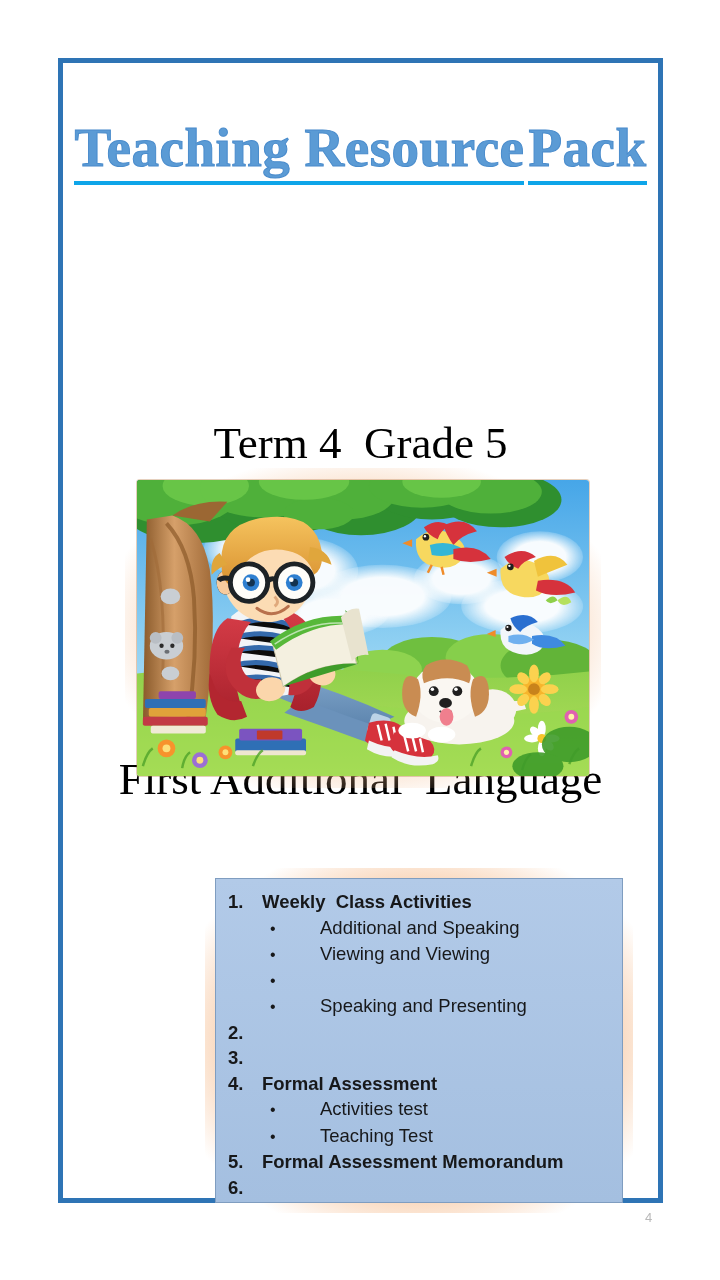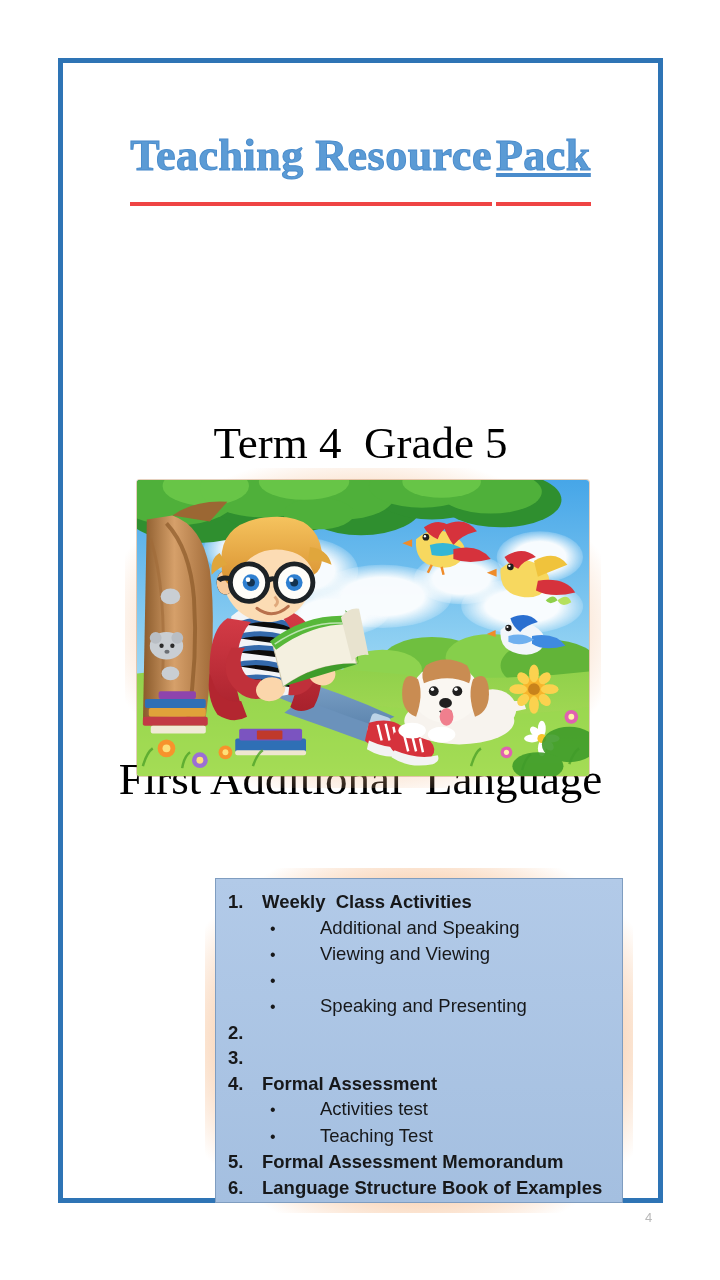--- a/index.html
+++ b/index.html
@@ -19,31 +19,31 @@
     background:#ffffff;
   }
   
   .title-block{
     position:absolute; left:0; top:52px; width:100%;
     text-align:center;
   }
   .title-line{
     display:inline-block;
     font-family:"Liberation Serif", serif;
-    font-size:44px;
+    font-size:55px;
     font-weight:700;
     line-height:62px;
     letter-spacing:0.5px;
     color:#5b9bd5;
     -webkit-text-stroke:1px #4a8ccc;
-    border-bottom:4px solid #ef4444;
-    padding-bottom:15px;
+    border-bottom:4px solid #0ea5e9;
+    padding-bottom:2px;
     white-space:nowrap;
   }
-  .title-line + .title-line{ margin-top:10px;text-decoration:underline; }
+  .title-line + .title-line{ margin-top:2px; }
 
   
   .subtitle{
     position:absolute; left:0; top:240px; width:100%;
     text-align:center;
     color:#000000;
     font-family:"Liberation Serif", serif;
     font-size:45px;
     line-height:56px;
     white-space:pre;
@@ -437,19 +437,19 @@
         <div class="bullet-row"><span class="dot">•</span><span>Additional and Speaking</span></div>
         <div class="bullet-row"><span class="dot">•</span><span>Viewing and Viewing</span></div>
         <div class="bullet-row"><span class="dot">•</span></div>
         <div class="bullet-row"><span class="dot">•</span><span>Speaking and Presenting</span></div>
         <div class="num-row"><span class="num">2.</span></div>
         <div class="num-row"><span class="num">3.</span></div>
         <div class="num-row"><span class="num">4.</span><span>Formal Assessment</span></div>
         <div class="bullet-row"><span class="dot">•</span><span>Activities test</span></div>
         <div class="bullet-row"><span class="dot">•</span><span>Teaching Test</span></div>
         <div class="num-row"><span class="num">5.</span><span>Formal Assessment Memorandum</span></div>
-        <div class="num-row"><span class="num">6.</span><span>Language Structure Book of Examples</span></div>
+        <div class="num-row"><span class="num">6.</span></div>
       </div>
   </div>
 
 </div>
 
 <div class="page-num">4</div>
 
 </body></html>

